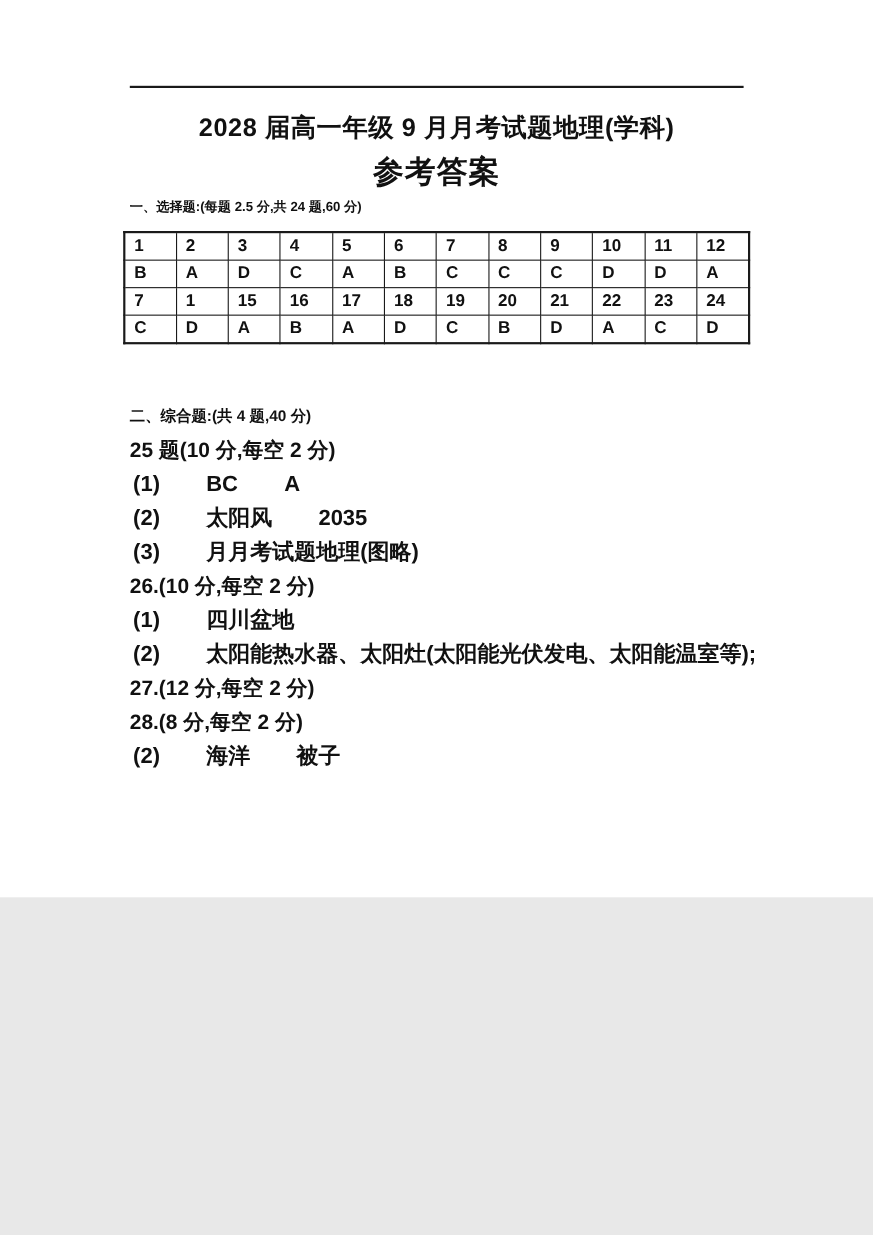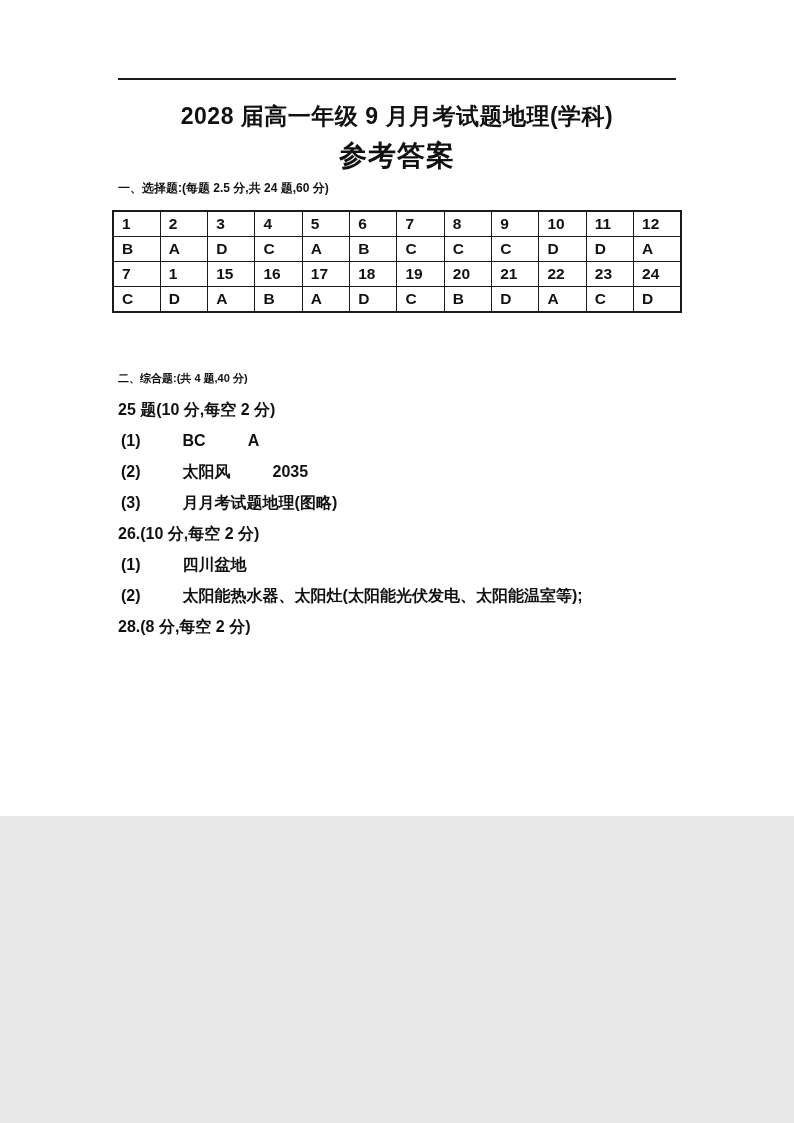--- a/index.html
+++ b/index.html
@@ -76,31 +76,31 @@
     vertical-align: middle;
     overflow: hidden;
   }
   .section-two {
     position: absolute;
     left: 118px;
     top: 363px;
     width: 620px;
   }
   .sec2-heading {
-    font-size: 11px;
+    font-size: 14px;
     line-height: 31px;
     white-space: nowrap;
   }
   .q-heading {
-    font-size: 16px;
+    font-size: 19px;
     line-height: 31px;
     white-space: nowrap;
   }
   .q-line {
-    font-size: 16px;
+    font-size: 20px;
     line-height: 31px;
     padding-left: 3px;
     white-space: nowrap;
   }
   .q-line .seg {
     display: inline-block;
     margin-right: 42px;
   }
   .q-line .seg:last-child {
     margin-right: 0;
@@ -181,16 +181,18 @@
   <div class="section-two">
     <div class="sec2-heading">二、综合题:(共 4 题,40 分)</div>
     <div id="questions">
         <div class="q-heading">25 题(10 分,每空 2 分)</div>
         <div class="q-line"><span class="seg">(1)</span><span class="seg">BC</span><span class="seg">A</span></div>
         <div class="q-line"><span class="seg">(2)</span><span class="seg">太阳风</span><span class="seg">2035</span></div>
         <div class="q-line"><span class="seg">(3)</span><span class="seg">月月考试题地理(图略)</span></div>
         <div class="q-heading">26.(10 分,每空 2 分)</div>
         <div class="q-line"><span class="seg">(1)</span><span class="seg">四川盆地</span></div>
         <div class="q-line"><span class="seg">(2)</span><span class="seg">太阳能热水器、太阳灶(太阳能光伏发电、太阳能温室等);</span></div>
+        <div class="q-heading">27.(12 分,每空 2 分)</div>
         <div class="q-heading">28.(8 分,每空 2 分)</div>
+        <div class="q-line"><span class="seg">(2)</span><span class="seg">海洋</span><span class="seg">被子</span></div>
       </div>
   </div>
 </div>
 
 </body></html>

